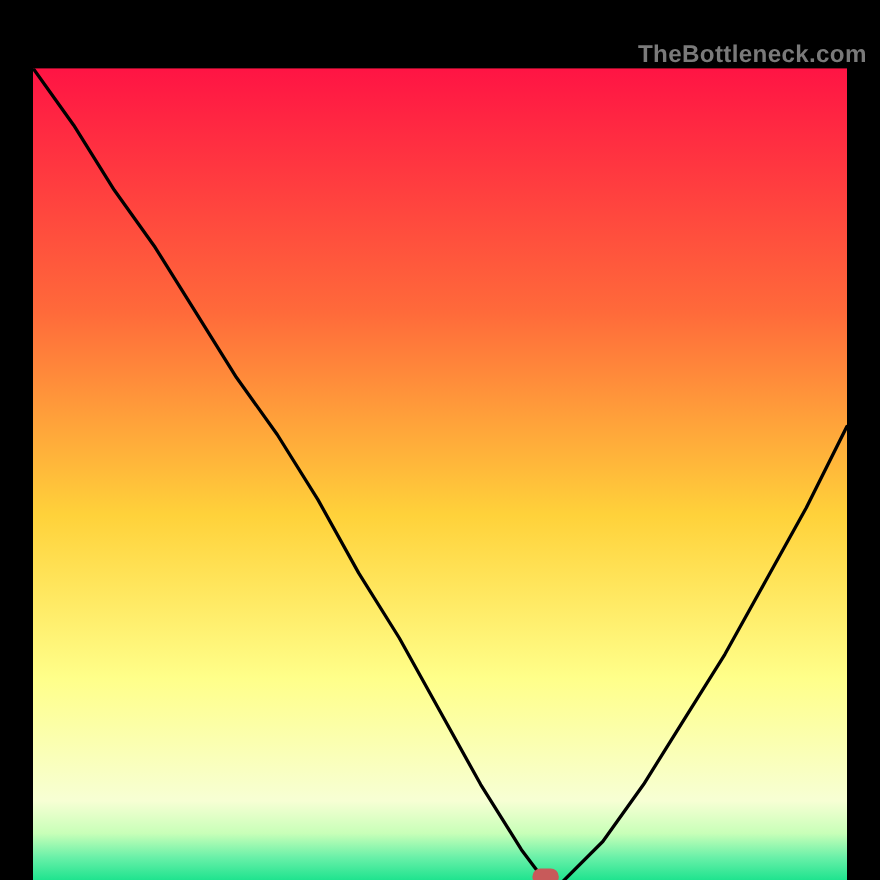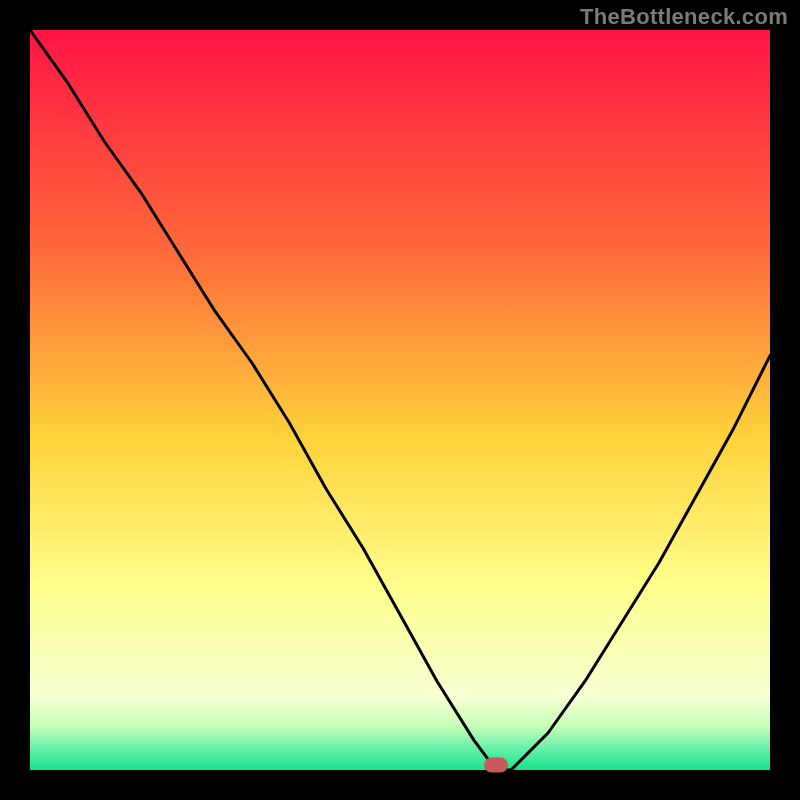--- a/index.html
+++ b/index.html
@@ -8,20 +8,21 @@
     width: 800px;
     height: 800px;
     background: #000;
     overflow: hidden;
   }
   .frame {
     position: relative;
     width: 800px;
     height: 684px;
     background: #000;
+    margin-top: 32px;
   }
   .watermark {
     position: absolute;
     top: 4px;
     right: 12px;
     font-family: Arial, Helvetica, sans-serif;
     font-size: 22px;
     font-weight: 600;
     color: #7a7a7a;
     letter-spacing: 0.3px;

